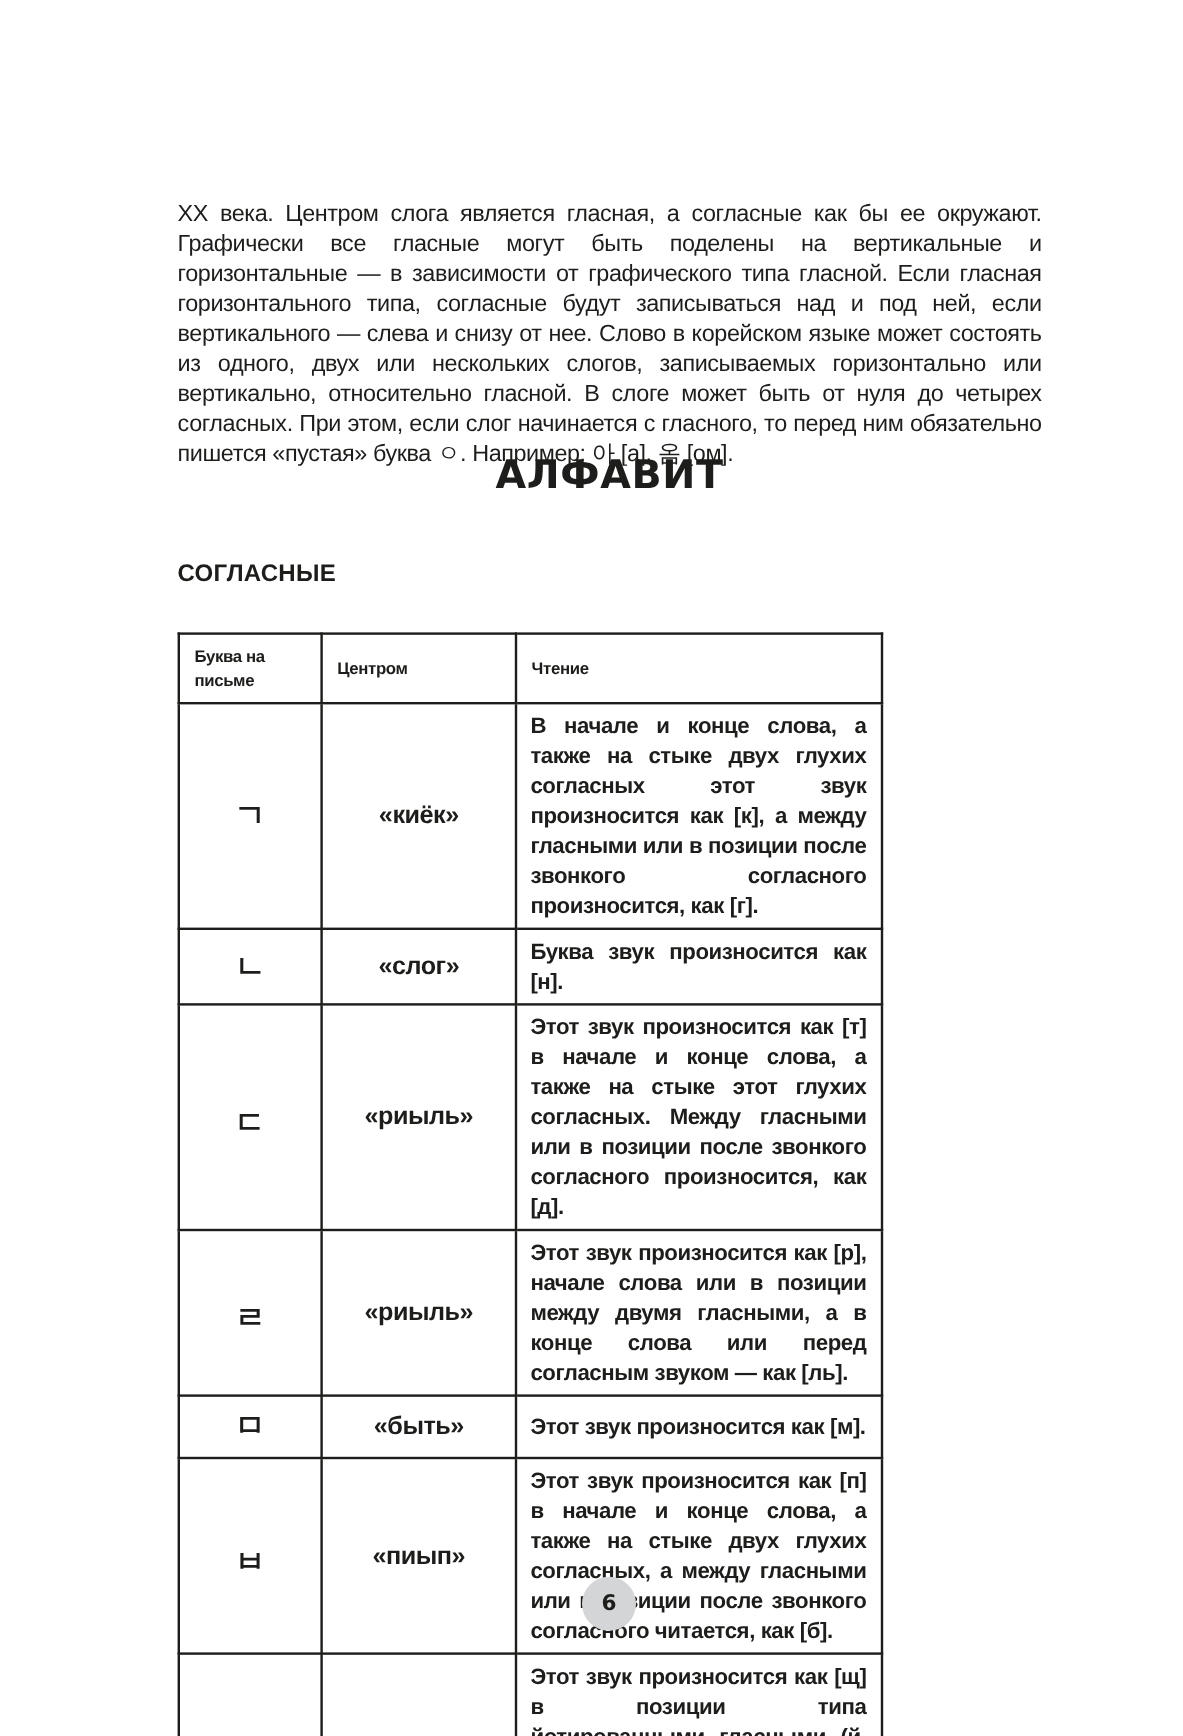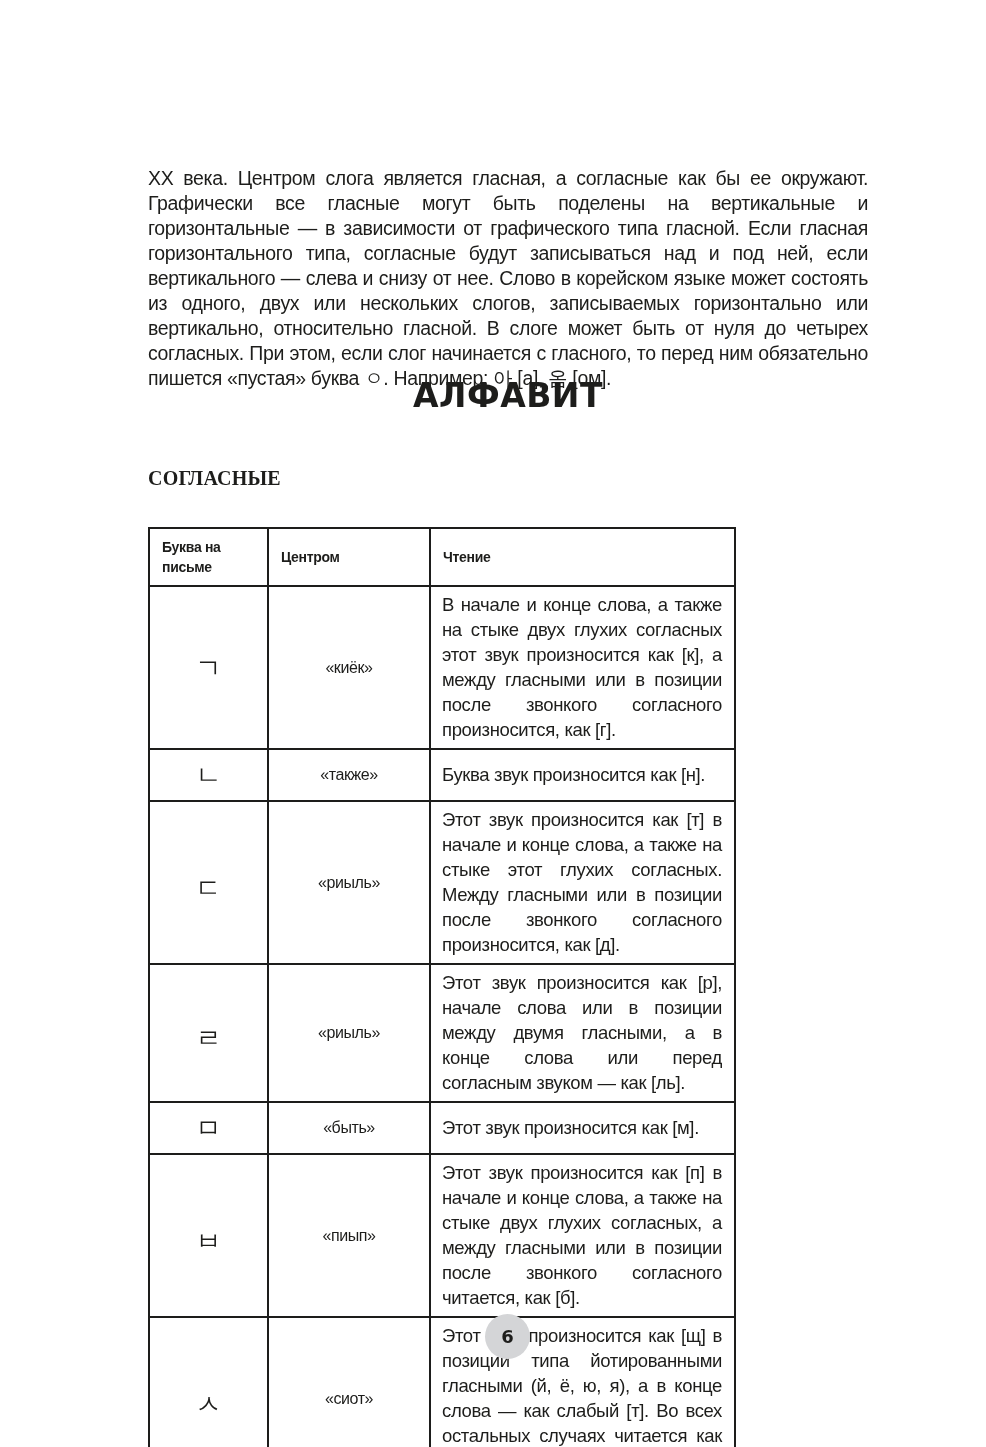--- a/index.html
+++ b/index.html
@@ -13,38 +13,38 @@
     margin-top: 44px;
   }
   .intro p { margin: 0; }
   .h1 {
     position: absolute; left: 148px; top: 376px; width: 720px; text-align: center;
     font-family: "DejaVu Sans", sans-serif; font-weight: bold; font-size: 33px;
     letter-spacing: 0.5px; margin: 0;
   }
   .h2 {
     position: absolute; left: 148px; top: 467px;
-    font-family: Liberation Serif, serif; font-weight: bold; font-size: 20px;
+    font-family: Liberation Sans, sans-serif; font-weight: bold; font-size: 20px;
     margin: 0; letter-spacing: 0.2px;
   }
   table.cons {
     position: absolute; left: 148px; top: 527px; width: 588px;
     border-collapse: collapse; table-layout: fixed;
     font-family: "Liberation Sans", sans-serif;
   }
-  table.cons td, table.cons th { border: 2.5px solid #1d1d1b; vertical-align: middle; }
+  table.cons td, table.cons th { border: 2.5px solid #1d1d1b; vertical-align: middle; font-weight: bold; }
   table.cons th {
     font-size: 14px; font-weight: bold; text-align: left; padding: 6px 12px;
     height: 44px; line-height: 20px; letter-spacing: -0.3px;
   }
   td.letter { text-align: center; vertical-align: top; padding: 0; }
   td.letter.mid { vertical-align: middle; }
   td.letter .g { font-family: "DejaVu Sans", sans-serif; font-size: 26px; line-height: 26px; display: inline-block; margin-top: 10px; }
   td.letter.mid .g { margin-top: 0; }
-  td.name { text-align: center; font-size: 16px; letter-spacing: -0.4px; }
+  td.name { text-align: center; font-size: 21px; letter-spacing: -0.4px; }
   td.read {
     font-family: "Liberation Sans Narrow", "Liberation Sans", sans-serif;
     font-size: 18.5px; line-height: 25px; text-align: justify;
     padding: 5px 12px 6px 11px; vertical-align: top; letter-spacing: -0.35px;
   }
   .pagenum {
     position: absolute; left: 485px; top: 1314px; width: 45px; height: 45px;
     border-radius: 50%; background: #d4d5d7; text-align: center; line-height: 45px;
     font-family: "DejaVu Sans", sans-serif; font-weight: bold; font-size: 18px;
   }
@@ -74,21 +74,21 @@
       </tr>
     </thead>
     <tbody>
       <tr style="height:139px">
         <td class="letter mid"><span class="g">ㄱ</span></td>
         <td class="name">«киёк»</td>
         <td class="read">В начале и конце слова, а также на стыке двух глухих согласных этот звук произносится как [к], а между гласными или в позиции после звонкого согласного произносится, как [г].</td>
       </tr>
       <tr style="height:52px">
         <td class="letter mid"><span class="g">ㄴ</span></td>
-        <td class="name">«также»</td>
+        <td class="name">«слог»</td>
         <td class="read">Буква звук произносится как [н].</td>
       </tr>
       <tr style="height:114px">
         <td class="letter"><span class="g">ㄷ</span></td>
         <td class="name">«риыль»</td>
         <td class="read">Этот звук произносится как [т] в начале и конце слова, а также на стыке этот глухих согласных. Между гласными или в позиции после звонкого согласного произносится, как [д].</td>
       </tr>
       <tr style="height:114px">
         <td class="letter"><span class="g">ㄹ</span></td>
         <td class="name">«риыль»</td>

